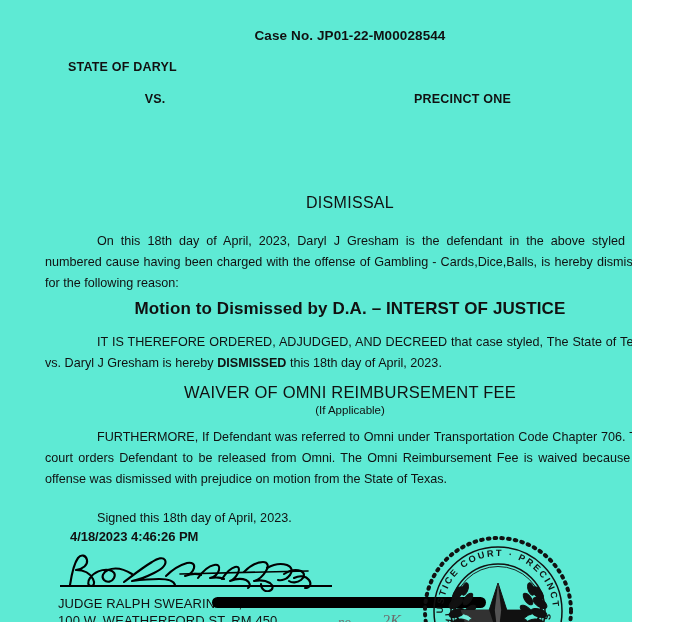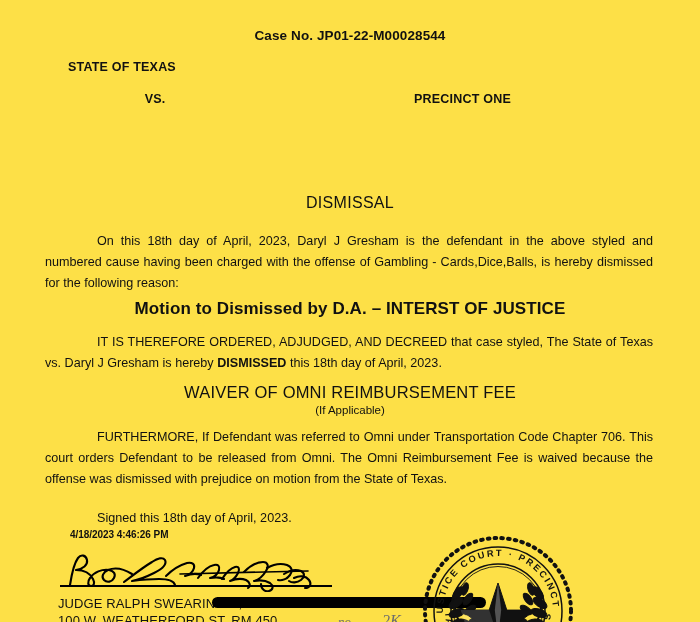--- a/index.html
+++ b/index.html
@@ -7,23 +7,23 @@
     margin: 0;
     padding: 0;
     background: #ffffff;
   }
   body {
     font-family: "Liberation Sans", sans-serif;
     color: #111111;
   }
   .page {
     position: relative;
-    width: 700px;
+    width: 632px;
     height: 622px;
-    background: #fde047;
+    background: #5eead4;
     overflow: hidden;
   }
 
   
   .case-no {
     position: absolute;
     top: 28px;
     left: 0;
     width: 700px;
     text-align: center;
@@ -125,21 +125,21 @@
     top: 511px;
     left: 45px;
     width: 608px;
     font-size: 12.6px;
     text-indent: 52px;
   }
   .sign-timestamp {
     position: absolute;
     top: 529px;
     left: 70px;
-    font-size: 10px;
+    font-size: 13px;
     font-weight: bold;
     letter-spacing: -0.05px;
   }
 
   
   .sig-wrap {
     position: absolute;
     top: 552px;
     left: 62px;
     width: 280px;
@@ -203,21 +203,21 @@
 </style>
 </head>
 <body>
 
 <div class="page">
 
   <div class="case-no">Case No. JP01-22-M00028544</div>
 
   <div class="caption">
     <div class="caption-row">
-      <div class="caption-left l-start">STATE OF TEXAS</div>
+      <div class="caption-left l-start">STATE OF DARYL</div>
     </div>
     <div class="caption-row">
       <div class="caption-left l-center">VS.</div>
       <div class="caption-right">PRECINCT ONE</div>
     </div>
   </div>
 
   <div class="h-dismissal">DISMISSAL</div>
 
   <div class="para indent p-charge">On this 18th day of April, 2023, Daryl J Gresham is the defendant in the above styled and numbered cause having been charged with the offense of Gambling - Cards,Dice,Balls, is hereby dismissed for the following reason:</div>

